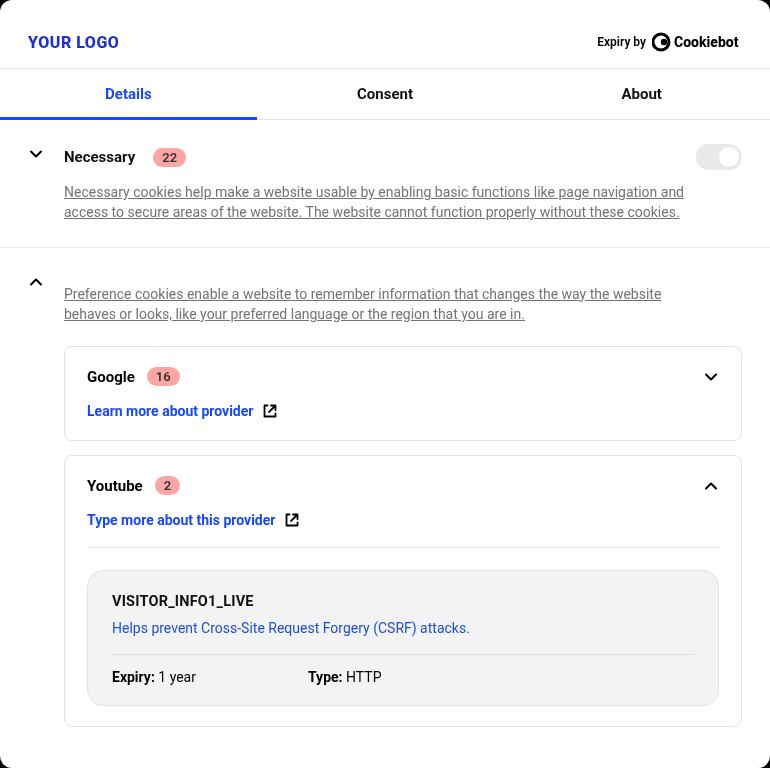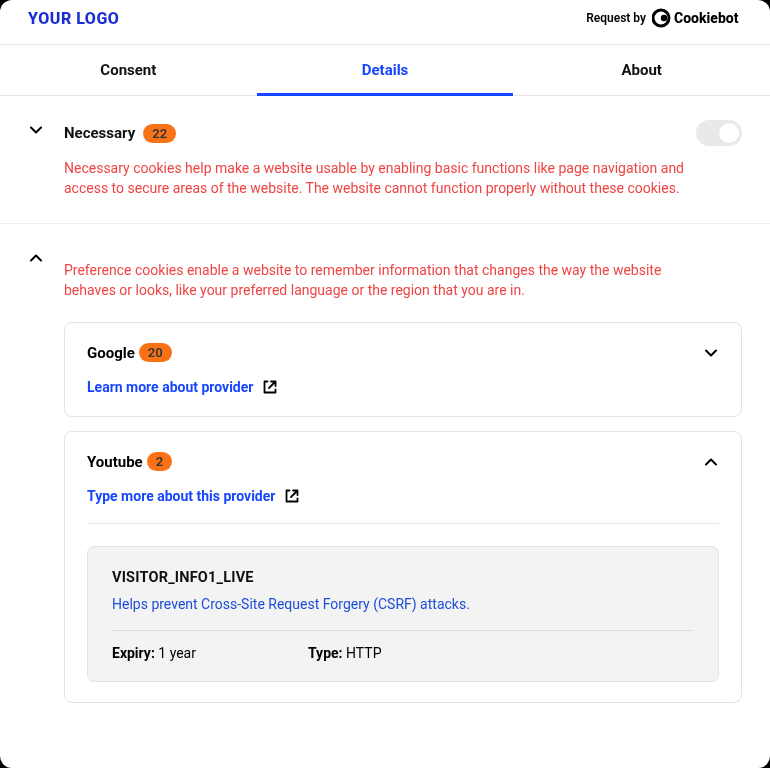--- a/index.html
+++ b/index.html
@@ -17,21 +17,21 @@
     background: #fff;
     border-radius: 12px;
     overflow: hidden;
     display: flex;
     flex-direction: column;
   }
   .header {
     display: flex;
     align-items: center;
     justify-content: space-between;
-    padding: 8px 28px 16px 28px;
+    padding: 32px 28px 16px 28px;
   }
   .logo {
     font-weight: 800;
     color: #1a2fd3;
     font-size: 16px;
     letter-spacing: 0.5px;
   }
   .powered {
     display: flex;
     align-items: center;
@@ -90,27 +90,27 @@
   .chev svg { display:block; }
   .cat-body { flex: 1; }
   .cat-head {
     display: flex;
     align-items: center;
     justify-content: space-between;
   }
   .cat-title {
     display: flex;
     align-items: center;
-    gap: 8px;
+    gap: 18px;
     font-weight: 700;
     font-size: 15px;
     color: #111;
   }
   .count-badge {
-    background: #f97316;
+    background: #fca5a5;
     color: #333;
     font-size: 13px;
     font-weight: 600;
     border-radius: 999px;
     padding: 2px 9px;
   }
   .toggle {
     width: 46px;
     height: 26px;
     border-radius: 999px;
@@ -126,39 +126,40 @@
     background: #fff;
   }
   .toggle.disabled { background: #e9e9e9; cursor: default; }
   .toggle.disabled .knob { right: 3px; background: #fff; }
   .toggle.on { background: #000; }
   .toggle.on .knob { left: 3px; }
   .cat-desc {
     margin-top: 12px;
     font-size: 14px;
     line-height: 1.45;
-    color: #ef4444;
+    color: #737373;
     max-width: 640px;
+    text-decoration: underline;
   }
   .providers { margin-top: 22px; }
   .provider-card {
     border: 1px solid #e3e3e3;
     border-radius: 8px;
     padding: 20px 22px;
     margin-bottom: 14px;
   }
   .provider-head {
     display: flex;
     align-items: center;
     justify-content: space-between;
   }
   .provider-title {
     display: flex;
     align-items: center;
-    gap: 4px;
+    gap: 12px;
     font-weight: 700;
     font-size: 15px;
   }
   .provider-chev { cursor: pointer; }
   .provider-chev svg { display:block; }
   .learn-link {
     display: inline-flex;
     align-items: center;
     gap: 8px;
     color: #1746ff;
@@ -166,21 +167,21 @@
     font-size: 14px;
     text-decoration: none;
     margin-top: 16px;
     cursor: pointer;
   }
   .ext-icon svg { display:block; }
   .cookie-block {
     margin-top: 22px;
     background: #f3f3f3;
     border: 1px solid #e3e3e3;
-    border-radius: 7px;
+    border-radius: 16px;
     padding: 22px 24px 20px 24px;
   }
   .cookie-name {
     font-weight: 700;
     font-size: 14.5px;
     letter-spacing: 0.2px;
     color: #111;
   }
   .cookie-desc {
     margin-top: 10px;
@@ -205,34 +206,34 @@
   }
 </style>
 </head>
 <body>
 
 <div class="window">
 
   <div class="header">
     <div class="logo">YOUR LOGO</div>
     <div class="powered">
-      <span>Request by</span>
+      <span>Expiry by</span>
       <span class="cookiebot-mark">
         <svg width="90" height="20" viewBox="0 0 90 20">
           <circle cx="9" cy="10" r="8" fill="none" stroke="#000" stroke-width="3"></circle>
           <circle cx="12" cy="10" r="3.2" fill="#000"></circle>
           <text x="22" y="15" font-family="inherit" font-size="14" font-weight="800" fill="#000">Cookiebot</text>
         </svg>
       </span>
     </div>
   </div>
 
   <div class="tabs">
+    <div class="tab active">Details</div>
     <div class="tab">Consent</div>
-    <div class="tab active">Details</div>
     <div class="tab">About</div>
   </div>
 
   <div class="content">
 
     <div class="cat-row">
       <div class="chev">
         <svg width="16" height="16" viewBox="0 0 16 16">
             <path d="M3 5.5l5 5 5-5" fill="none" stroke="#000" stroke-width="2" stroke-linecap="round" stroke-linejoin="round"></path>
           </svg>
@@ -259,21 +260,21 @@
       </div>
       <div class="cat-body">
         <div class="cat-desc">Preference cookies enable a website to remember information that changes the way the website behaves or looks, like your preferred language or the region that you are in.</div>
 
         <div class="providers">
 
           <div class="provider-card">
             <div class="provider-head">
               <div class="provider-title">
                 <span>Google</span>
-                <span class="count-badge">20</span>
+                <span class="count-badge">16</span>
               </div>
               <div class="provider-chev">
                 <svg width="16" height="16" viewBox="0 0 16 16">
                     <path d="M3 5.5l5 5 5-5" fill="none" stroke="#000" stroke-width="2" stroke-linecap="round" stroke-linejoin="round"></path>
                   </svg>
               </div>
             </div>
             <a class="learn-link">
               <span>Learn more about provider</span>
               <span class="ext-icon">

